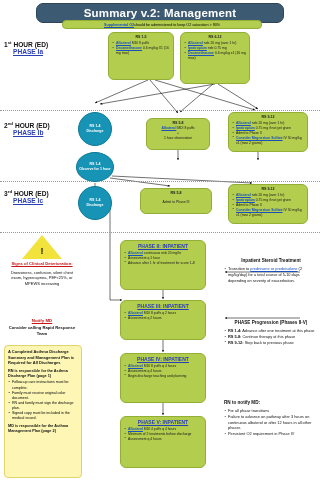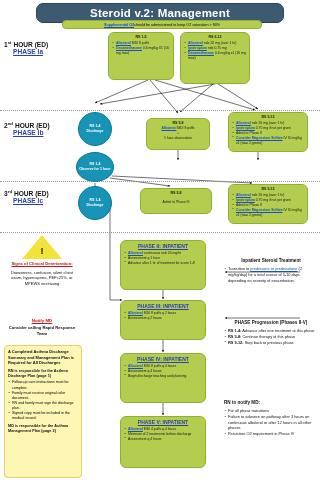--- a/index.html
+++ b/index.html
@@ -158,21 +158,21 @@
 
       <path d="M163,340 L163,352"></path>
 
       <path d="M163,403 L163,415"></path>
 
       <path d="M300,272 L225,272"></path>
       <path d="M300,318 L225,318"></path>
     </g>
   </svg>
 
-  <div class="header">Steroid v.2: Management</div>
+  <div class="header">Summary v.2: Management</div>
 
   <div class="o2">
     <span class="drug">Supplemental O2</span>
     <span> should be administered to keep O2 saturation &gt; 90%</span>
   </div>
 
   <div class="phlabel" style="left:4px; top:40px;">
     <span class="hr">1<sup>st</sup><span> HOUR (ED)</span></span>
     <span class="ph">PHASE Ia</span>
   </div>

